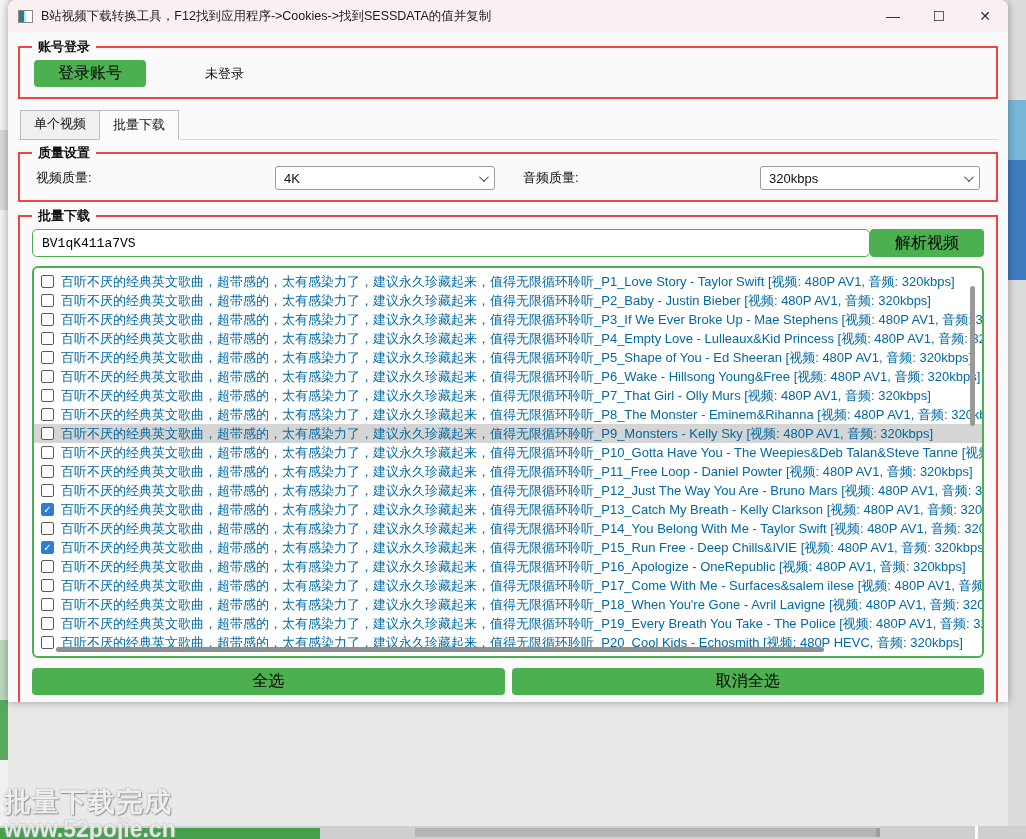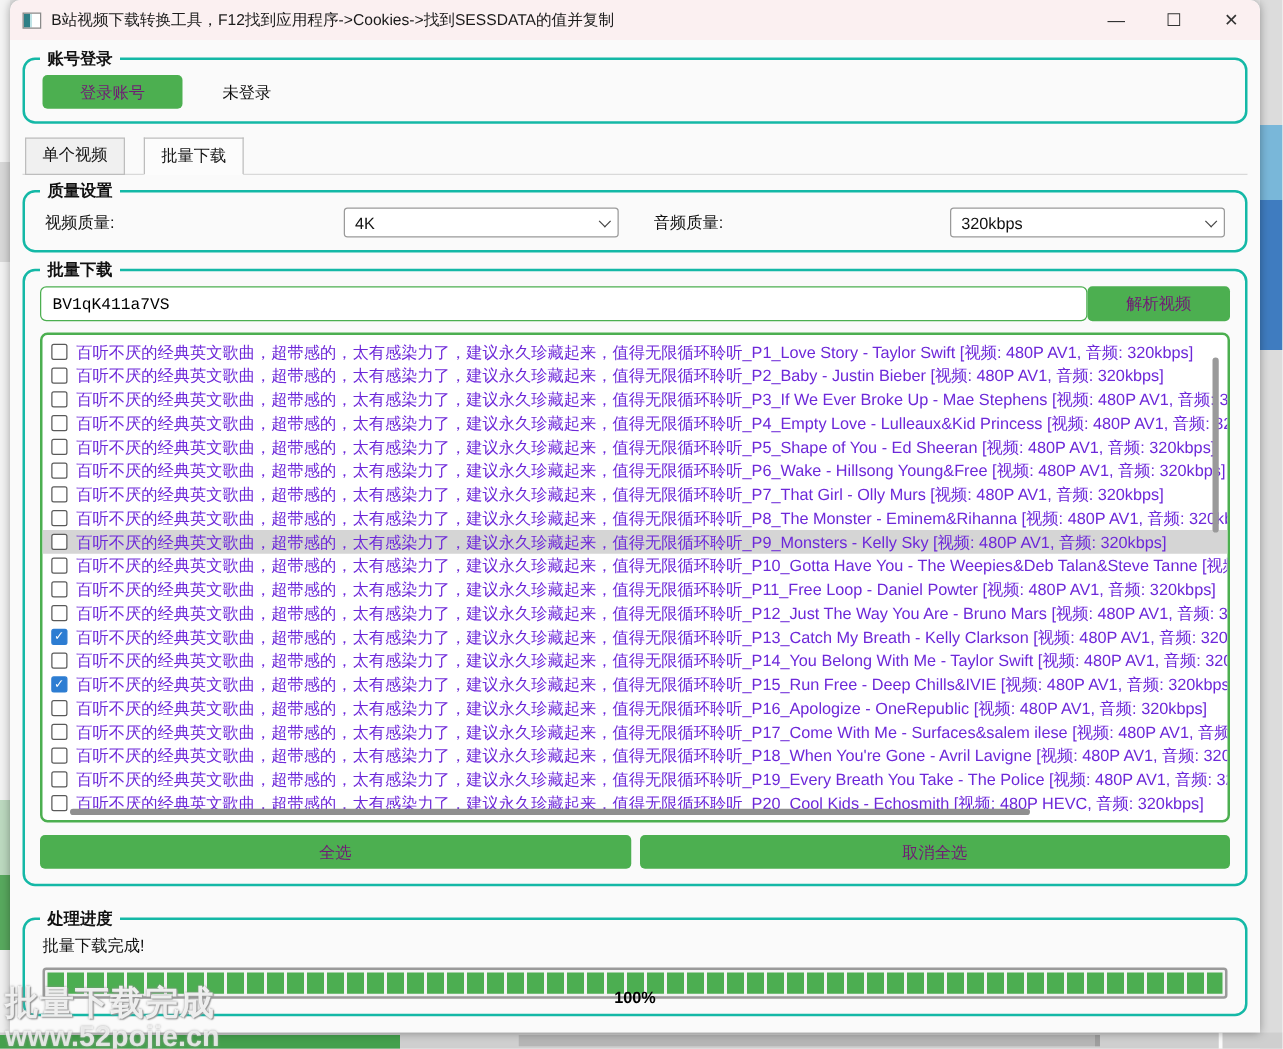--- a/index.html
+++ b/index.html
@@ -16,47 +16,47 @@
     background: linear-gradient(180deg,#f4f4f4 0 130px,#d8d8d8 130px 210px,#f2f2f2 210px 640px,#bcd9bf 640px 700px,#58a95e 700px 760px,#f0f0f0 760px); }
   .bg-right { position:absolute; left:1008px; top:0; width:18px; height:839px; background:#dcdcdc; }
   .bg-right .blue1 { position:absolute; top:100px; left:0; width:18px; height:60px; background:#79b7d9; }
   .bg-right .blue2 { position:absolute; top:160px; left:0; width:18px; height:120px; background:#3f7cc0; }
   .bg-bottom { position:absolute; left:0; top:826px; width:1026px; height:13px; background:#cfcfcf; }
   .bg-bottom .greenbar { position:absolute; left:0; top:2px; width:320px; height:11px; background:#45a04d; }
   .bg-bottom .graybar { position:absolute; left:415px; top:2px; width:465px; height:9px; background:#b5b5b5; border-right:4px solid #9e9e9e; }
   .bg-bottom .divider { position:absolute; left:975px; top:0; width:3px; height:13px; background:#fafafa; }
 
   
-  .app-window { position:absolute; left:8px; top:0; width:1000px; height:826px;
+  .app-window { position:absolute; left:8px; top:0; width:1000px; height:702px;
     background:#fafafa; border-radius:8px 8px 0 0; box-shadow:0 0 8px rgba(0,0,0,.35);
     overflow:hidden; }
   .titlebar { height:32px; background:#fbf0f1; display:flex; align-items:center;
     padding-left:10px; border-radius:8px 8px 0 0; }
   .app-icon { width:15px; height:13px; border:1px solid #8a8a8a; background:linear-gradient(90deg,#2e7f86 0 5px,#bfe3e6 5px 7px,#ffffff 7px); margin-right:8px; flex:0 0 auto; }
   .title-text { font-size:12.5px; color:#1a1a1a; white-space:nowrap; }
   .win-controls { margin-left:auto; display:flex; height:32px; }
   .win-btn { width:46px; height:32px; display:flex; align-items:center; justify-content:center;
     font-size:14px; color:#333; cursor:default; }
 
   .content { padding:0 10px; }
 
   
-  .groupbox { position:relative; border:2px solid #14b8a6; border-radius:10px; background:#fafafa; }
+  .groupbox { position:relative; border:2px solid #ef4444; border-radius:0; background:#fafafa;gap:27px; }
   .group-label { position:absolute; top:-9px; left:12px; background:#fafafa; padding:0 6px;
     font-weight:bold; font-size:13px; color:#111; line-height:15px; }
 
   
   .login-group { margin-top:14px; padding:12px 14px 10px 14px; display:flex; align-items:center; }
-  .btn-green { background:#4CAF50; color:#701a75; border:none; border-radius:4px;
-    font-size:13px; font-family:inherit; cursor:pointer; }
+  .btn-green { background:#4CAF50; color:#000000; border:none; border-radius:4px;
+    font-size:16px; font-family:inherit; cursor:pointer; }
   .login-btn { width:112px; height:27px; }
   .login-status { margin-left:32px; font-size:13px; }
 
   
-  .tabs { margin-top:11px; display:flex; position:relative; z-index:2; padding-left:2px;gap:16px; }
+  .tabs { margin-top:11px; display:flex; position:relative; z-index:2; padding-left:2px; }
   .tab { font-size:13px; padding:4px 13px 5px 13px; border:1px solid #bdbdbd; background:#f0f0f0;
     margin-right:-1px; cursor:pointer; }
   .tab.active { background:#fcfcfc; border-bottom-color:#fcfcfc; padding-top:5px; }
   .tab-line { height:1px; background:#d9d9d9; margin-top:-1px; }
 
   
   .quality-group { margin-top:12px; padding:12px 16px 10px 16px; }
   .q-row { display:flex; align-items:center; }
   .q-label { font-size:13px; flex:0 0 239px; }
   .q-label.audio { flex:0 0 237px; margin-left:28px; }
@@ -73,21 +73,21 @@
   .parse-btn { width:114px; height:28px; flex:0 0 auto; }
 
   .video-list { margin-top:9px; height:392px; border:2px solid #4CAF50; border-radius:6px;
     background:#fff; position:relative; overflow:hidden; padding-top:4px; }
   .row { height:19px; display:flex; align-items:center; padding-left:7px; white-space:nowrap;
     overflow:hidden; cursor:default; }
   .row.highlighted { background:#d5d5d5; }
   .checkbox { width:13px; height:13px; border:1px solid #5a5a5a; border-radius:2px; background:#fff;
     flex:0 0 auto; margin-right:7px; font-size:10px; line-height:11px; text-align:center; color:#fff; cursor:pointer; }
   .checkbox.checked { background:#2d7dd2; border-color:#2d7dd2; }
-  .row-text { font-size:13px; color:#6d28d9; }
+  .row-text { font-size:13px; color:#0369a1; }
   .vscrollbar { position:absolute; right:7px; top:18px; width:5px; height:140px; background:#9a9a9a; border-radius:3px; }
   .hscrollbar { position:absolute; left:22px; bottom:4px; width:768px; height:5px; background:#8f8f8f; border-radius:3px; }
 
   .sel-btn-row { margin-top:10px; display:flex; gap:7px; }
   .sel-btn { flex:1; height:27px; }
   .dl-btn { margin-top:6px; width:100%; height:27px; }
 
   
   .progress-group { margin-top:25px; padding:12px 14px 12px 14px; }
   .progress-status { font-size:13px; }

